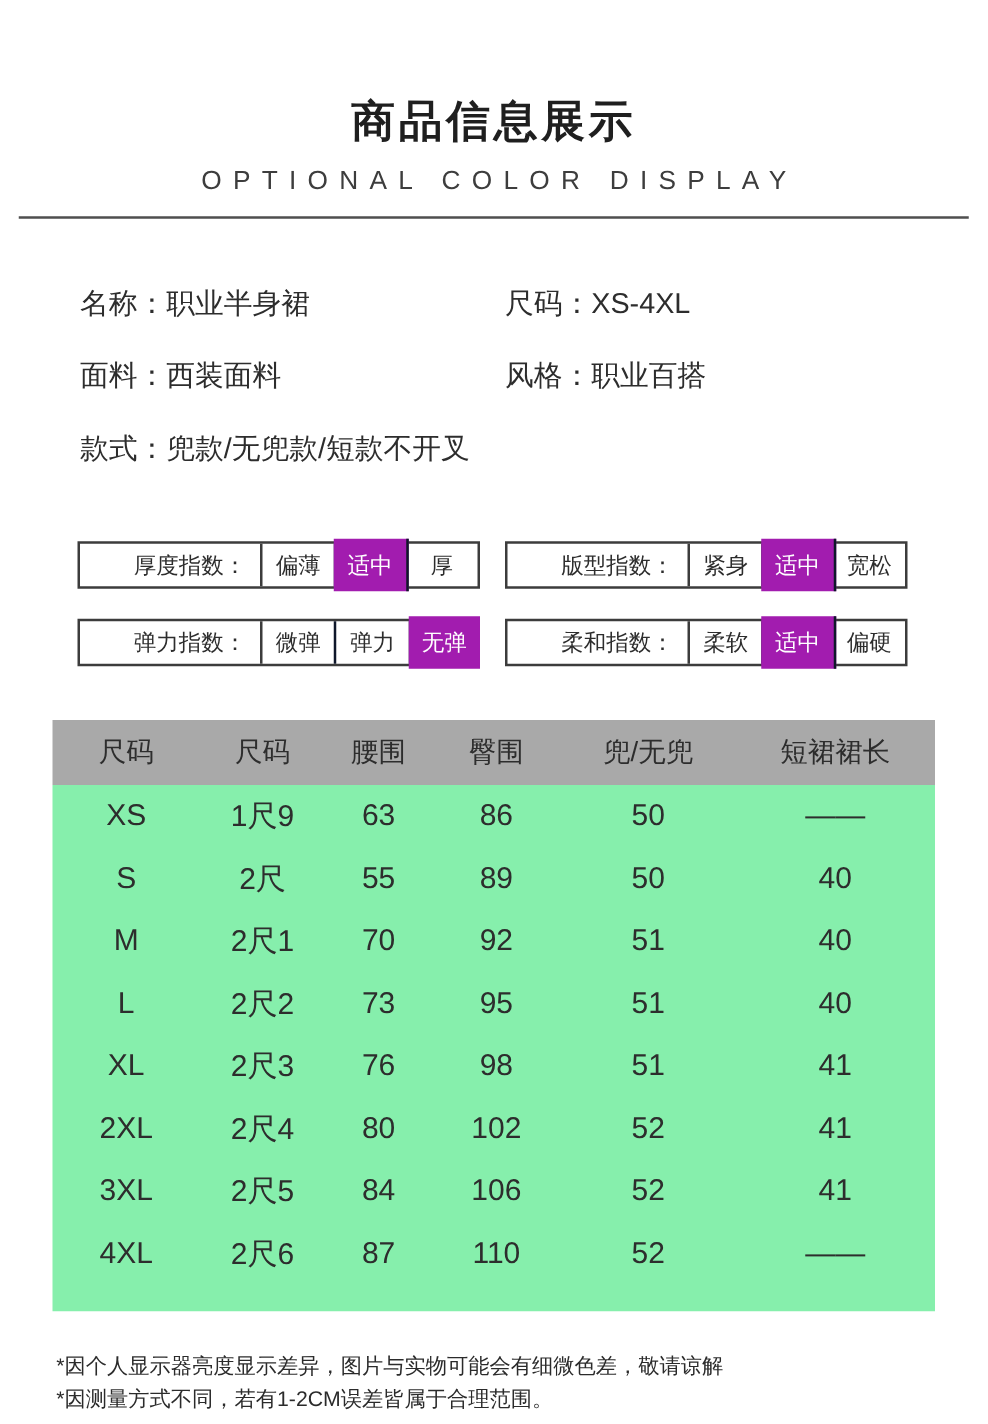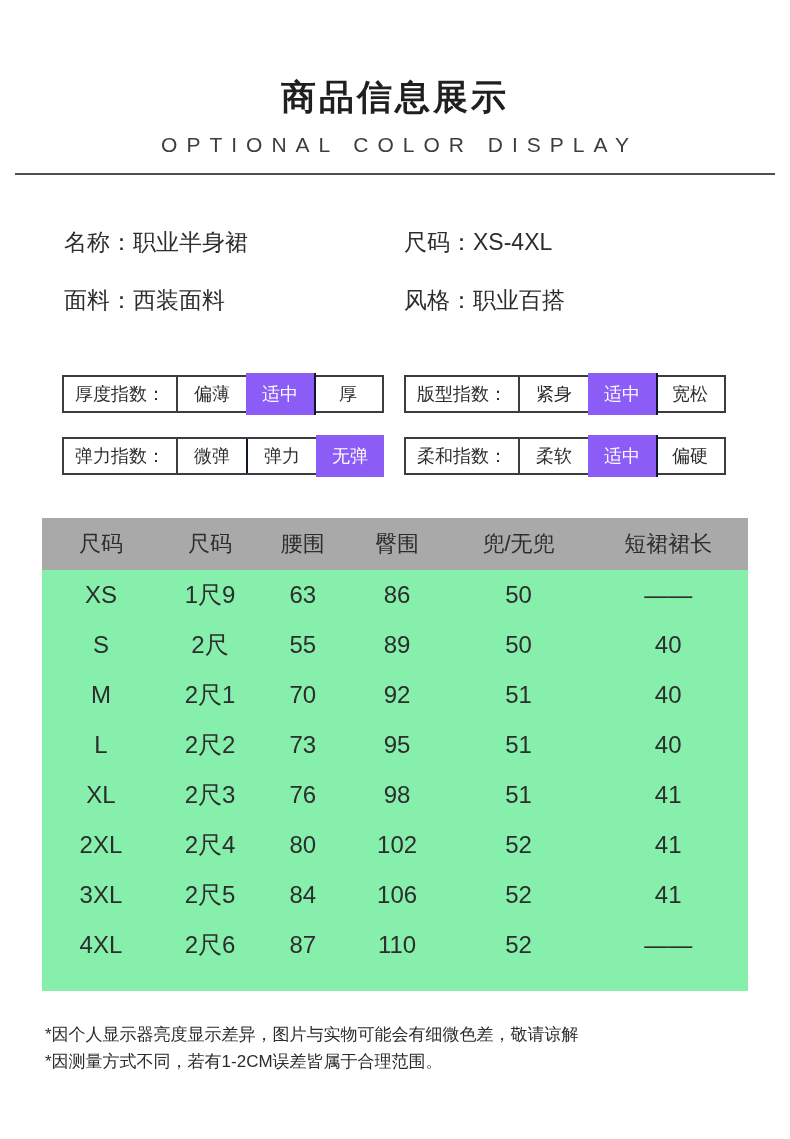--- a/index.html
+++ b/index.html
@@ -52,38 +52,39 @@
     margin-top:60px;
     padding:0 64px 0 62px;
   }
   .index-box {
     flex:1 1 40%;
     display:flex;
     height:38px;
     box-sizing:border-box;
     border:2px solid #3c3c3c;
     background:#ffffff;
+    padding-left:32px;
   }
   .index-label {
     flex:0 0 112px;
     display:flex; align-items:center; justify-content:center;
     font-size:18px;
     border-right:2px solid #3c3c3c;
     white-space:nowrap;
   }
   .index-opt {
     flex:1 1 0;
     display:flex; align-items:center; justify-content:center;
     font-size:18px;
     border-right:2px solid #0f172a;
     white-space:nowrap;
   }
   .index-opt:last-child { border-right:none; }
   .index-opt.selected {
-    background:#8b5cf6;
+    background:#a21caf;
     color:#ffffff;
     margin:-4px -2px;
     position:relative;
     z-index:1;
   }
 
   
   .size-table { margin:43px 42px 0 42px; }
   .size-header {
     display:flex;
@@ -121,20 +122,25 @@
       </div>
     </div>
     <div class="detail-row">
       <div class="detail-item left">
         <span class="detail-label">面料：</span><span class="detail-value">西装面料</span>
       </div>
       <div class="detail-item">
         <span class="detail-label">风格：</span><span class="detail-value">职业百搭</span>
       </div>
     </div>
+    <div class="detail-row">
+      <div class="detail-item left">
+        <span class="detail-label">款式：</span><span class="detail-value">兜款/无兜款/短款不开叉</span>
+      </div>
+    </div>
   </div>
 
   <div class="index-grid">
 
     <div class="index-box">
       <div class="index-label">厚度指数：</div>
       <div class="index-opt">偏薄</div>
       <div class="index-opt selected">适中</div>
       <div class="index-opt">厚</div>
     </div>

